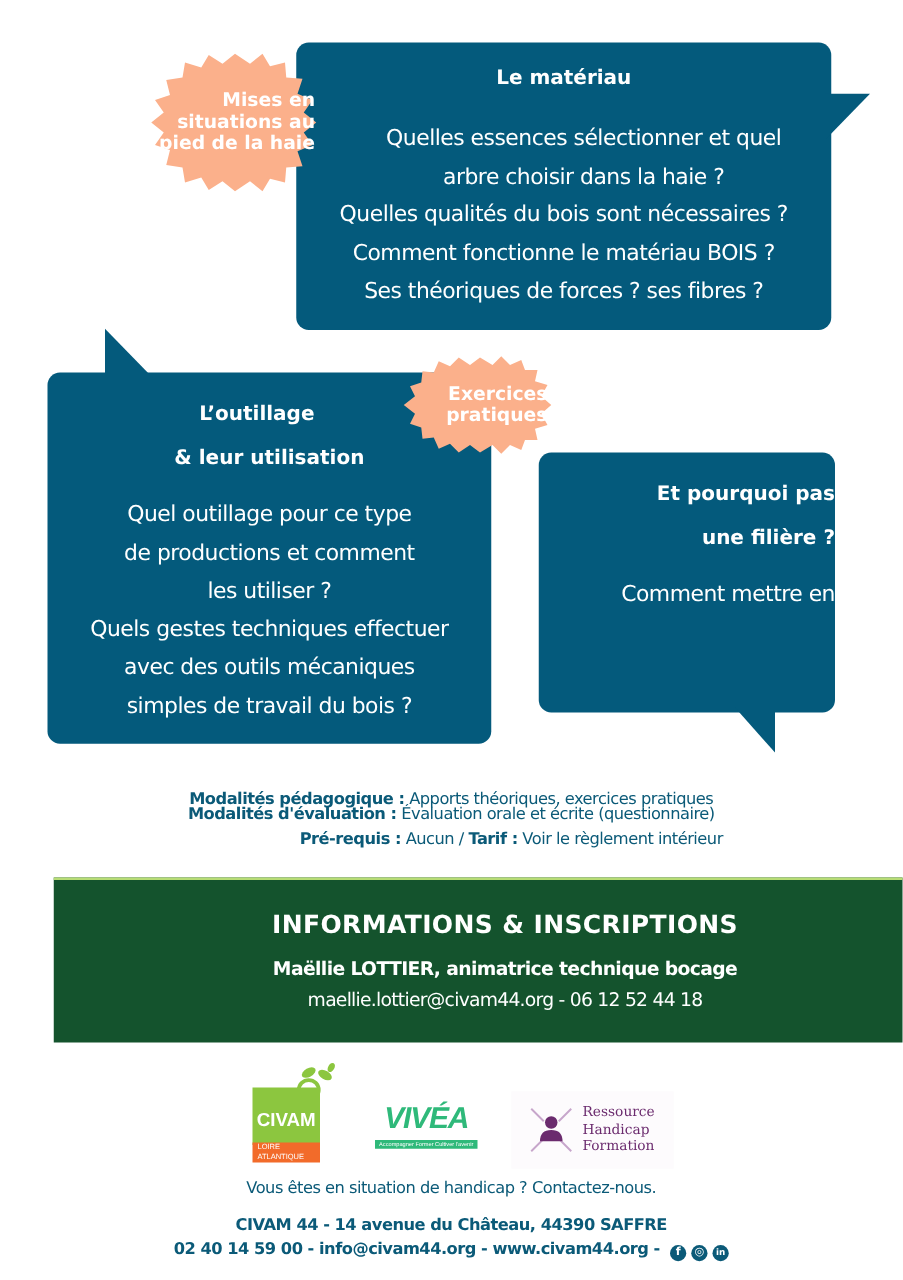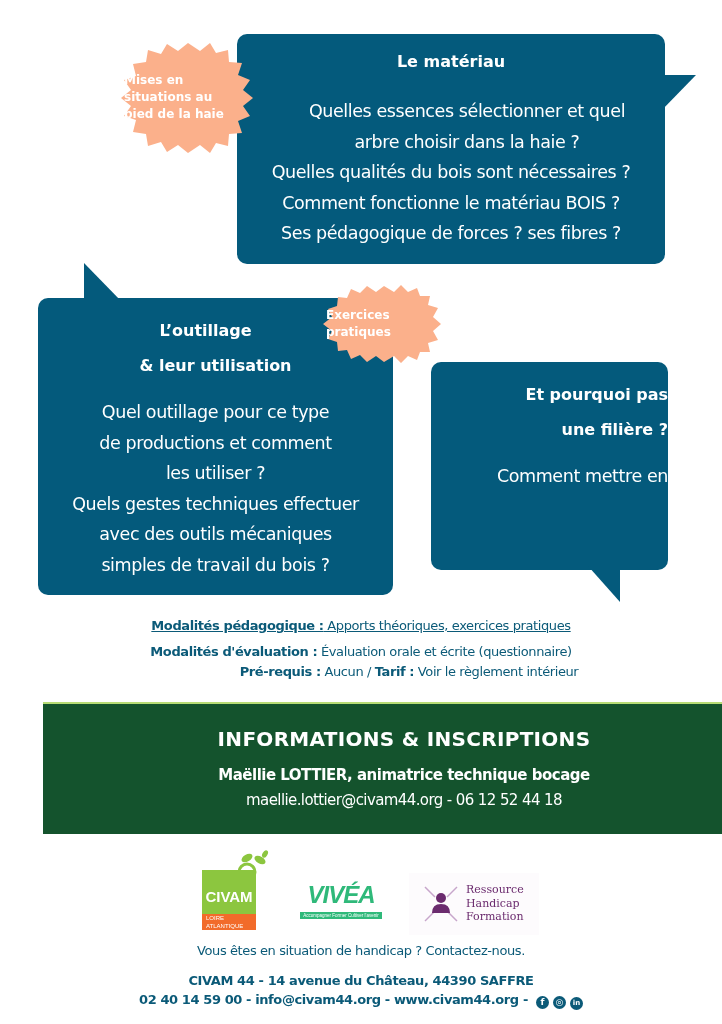--- a/index.html
+++ b/index.html
@@ -10,22 +10,22 @@
     }
     .abs { position: absolute; }
     .bubble-bg { position: absolute; left: 0; top: 0; }
     .bubble-text {
       position: absolute; color: #ffffff; text-align: center;
       font-family: "DejaVu Sans", sans-serif;
     }
     .b-title { font-weight: bold; font-size: 16px; line-height: 31px; }
     .b-line { font-size: 17.5px; line-height: 30.5px; letter-spacing: -0.4px; }
     .burst-text {
-      position: absolute; color: #ffffff; font-weight: bold; text-align: left;
-      font-family: "DejaVu Sans", sans-serif; font-size: 12px; line-height: 17px;
+      position: absolute; color: #ffffff; font-weight: bold; text-align: right;
+      font-family: "DejaVu Sans", sans-serif; font-size: 15px; line-height: 17px;
     }
     .modal {
       position: absolute; left: 0; width: 722px; text-align: center;
       color: #0b5a78; font-size: 13px; line-height: 20px;
       font-family: "DejaVu Sans", sans-serif; letter-spacing: -0.4px;
     }
     .modal b { color: #0b5a78; }
     .green {
       position: absolute; left: 0; top: 702px; width: 722px; height: 130px;
       background: #14532d; border-top: 2px solid #b7dc75;
@@ -79,21 +79,21 @@
   <div>pied de la haie</div>
 </div>
 
 <div class="bubble-text" style="left:237px; top:46px; width:428px;">
   <div class="b-title">Le matériau</div>
   <div style="height:19px"></div>
   <div class="b-line" style="padding-left:32px">Quelles essences sélectionner et quel</div>
   <div class="b-line" style="padding-left:32px">arbre choisir dans la haie ?</div>
   <div class="b-line">Quelles qualités du bois sont nécessaires ?</div>
   <div class="b-line">Comment fonctionne le matériau BOIS ?</div>
-  <div class="b-line">Ses pédagogique de forces ? ses fibres ?</div>
+  <div class="b-line">Ses théoriques de forces ? ses fibres ?</div>
 </div>
 
 <div class="bubble-text" style="left:38px; top:313px; width:355px;">
   <div class="b-title" style="line-height:35px; padding-right:20px">L’outillage</div>
   <div class="b-title" style="line-height:35px">&amp; leur utilisation</div>
   <div style="height:14px"></div>
   <div class="b-line">Quel outillage pour ce type</div>
   <div class="b-line">de productions et comment</div>
   <div class="b-line">les utiliser ?</div>
   <div class="b-line">Quels gestes techniques effectuer</div>
@@ -106,21 +106,21 @@
   <div>pratiques</div>
 </div>
 
 <div class="bubble-text" style="left:431px; top:377px; width:237px;text-align:right;">
   <div class="b-title" style="line-height:35px">Et pourquoi pas</div>
   <div class="b-title" style="line-height:35px">une filière ?</div>
   <div style="height:14px"></div>
   <div class="b-line">Comment mettre en</div>
 </div>
 
-<div class="modal" style="top:616px;text-decoration:underline;">
+<div class="modal" style="top:630px;">
   <b>Modalités pédagogique :</b><span> Apports théoriques, exercices pratiques</span>
 </div>
 <div class="modal" style="top:642px;">
   <b>Modalités d'évaluation :</b><span> Évaluation orale et écrite (questionnaire)</span>
 </div>
 <div class="modal" style="top:662px;margin-left:48px;">
   <b>Pré-requis :</b><span> Aucun / </span><b>Tarif :</b><span> Voir le règlement intérieur</span>
 </div>
 
 <div class="green">

